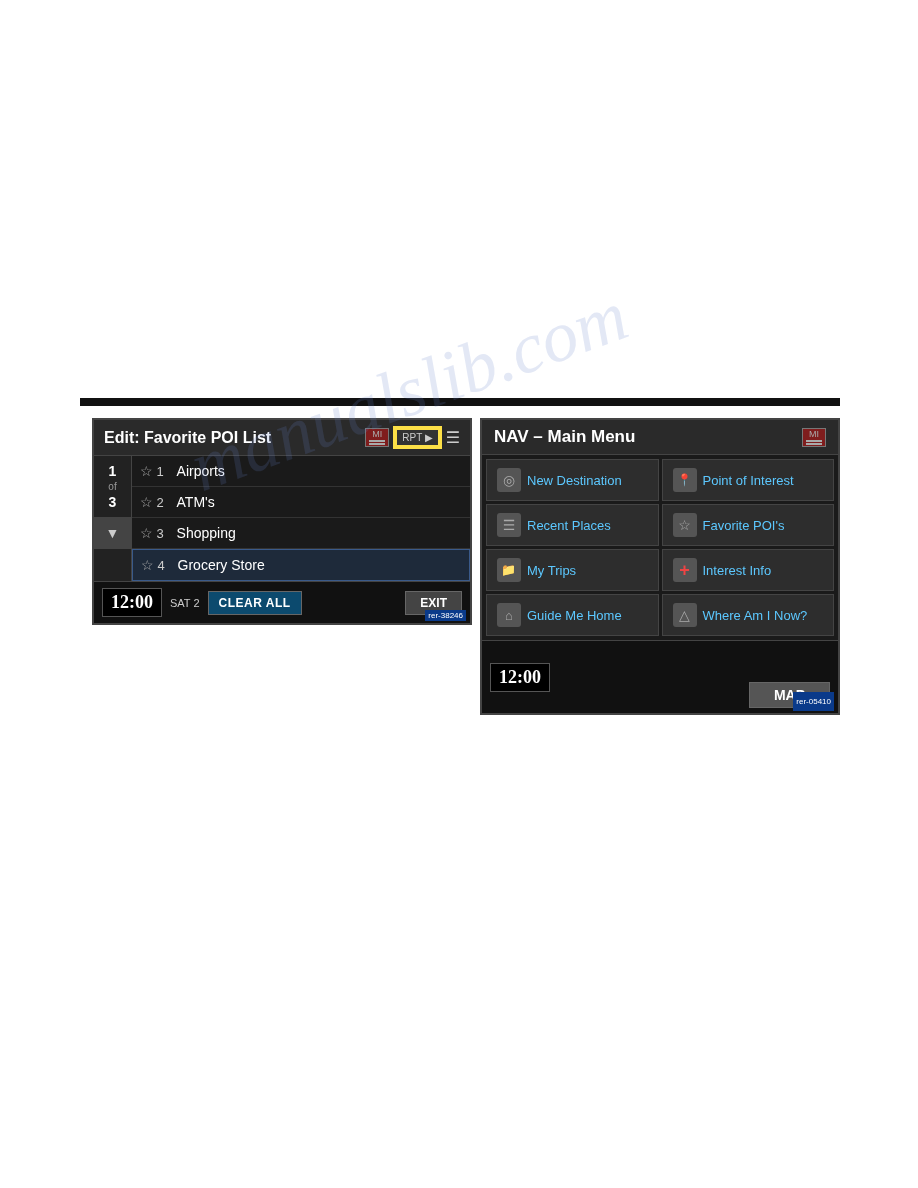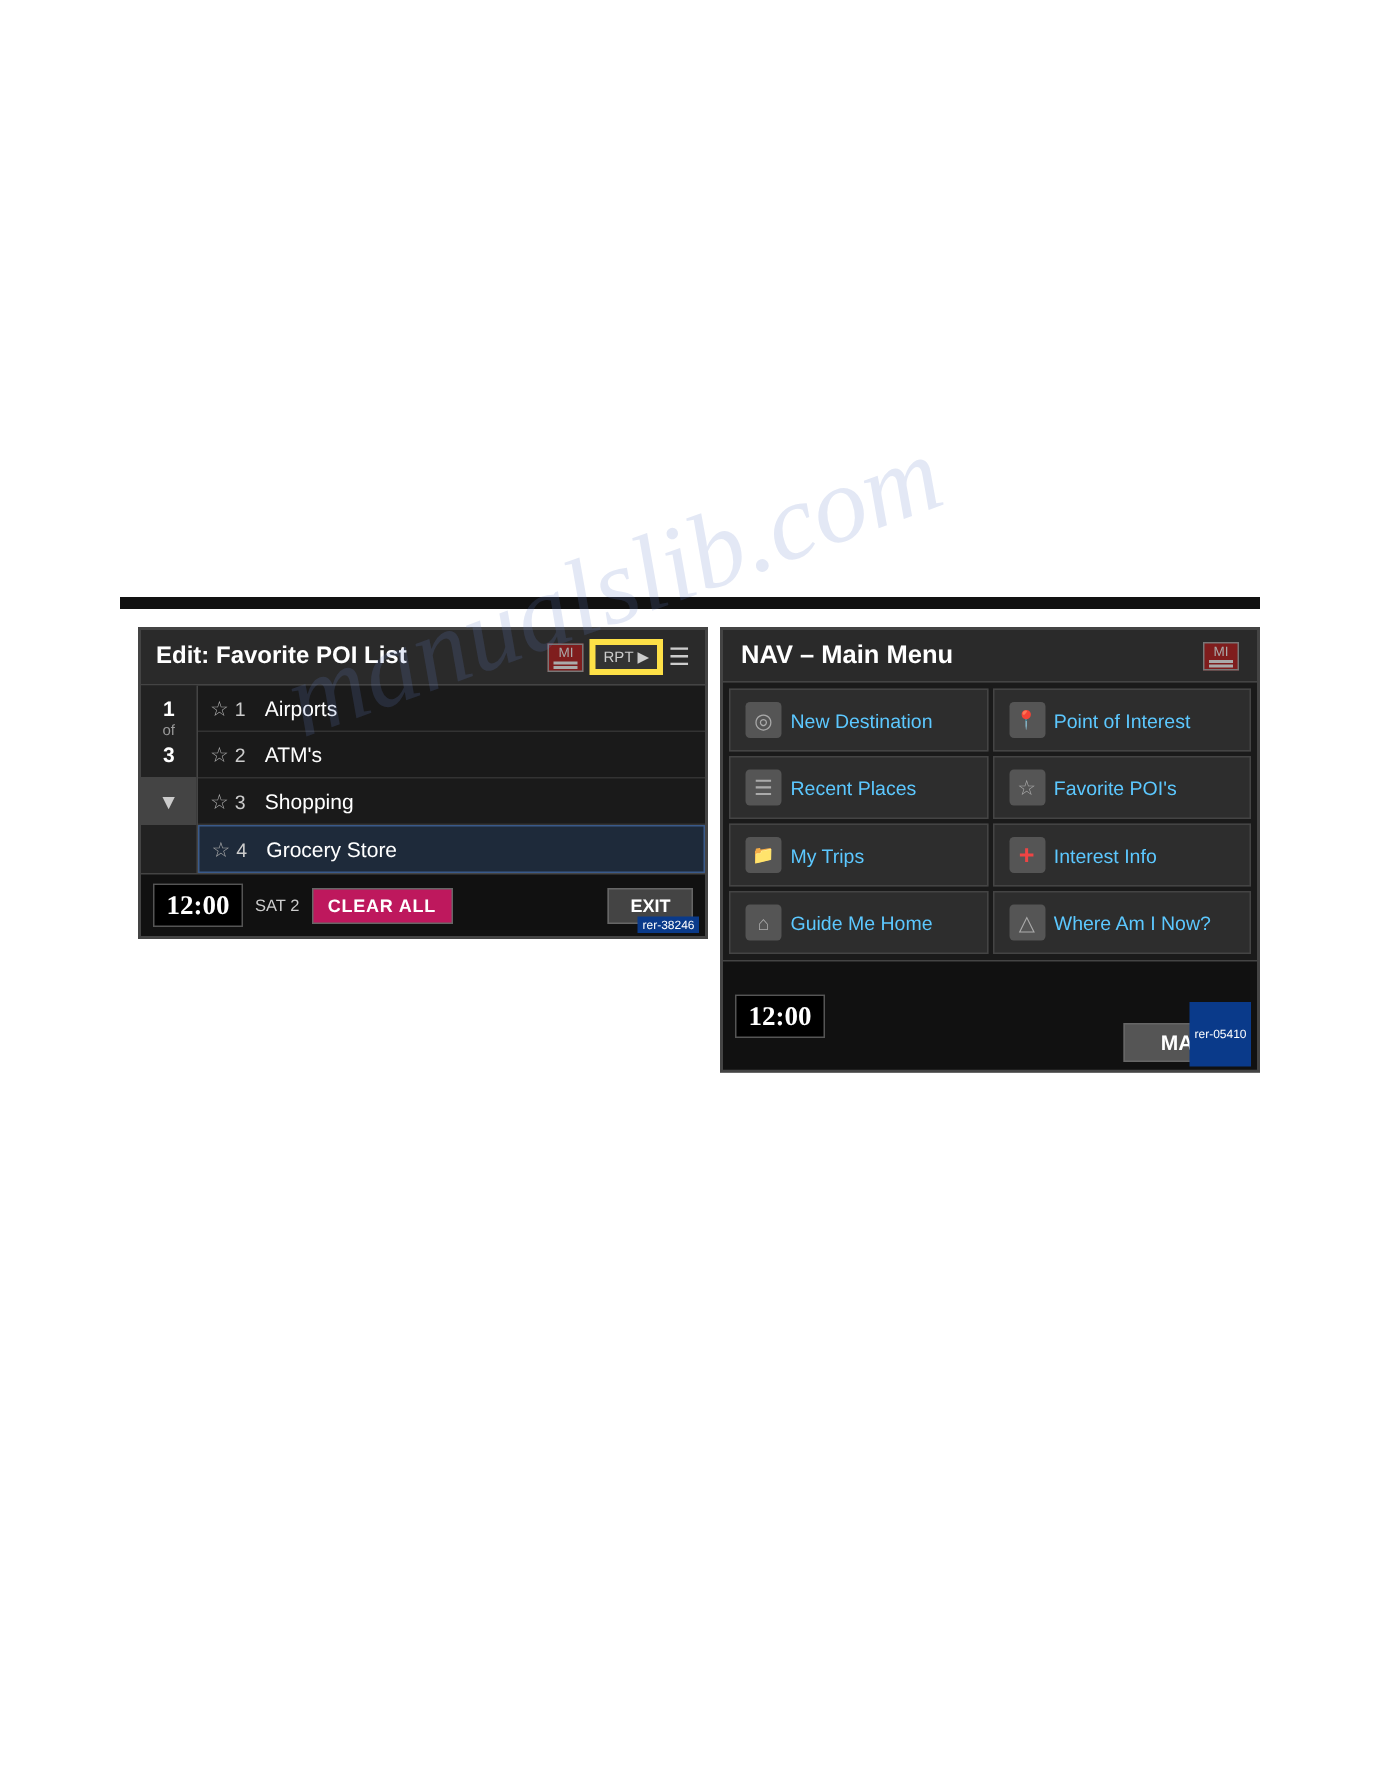--- a/index.html
+++ b/index.html
@@ -228,21 +228,21 @@
       min-width: 60px;
       text-align: center;
     }
 
     .date-display {
       color: #ccc;
       font-size: 11px;
     }
 
     .clear-all-btn {
-      background: #be185d;
+      background: #0c4a6e;
       color: #fff;
       font-size: 12px;
       font-weight: bold;
       padding: 4px 10px;
       border: 1px solid #666;
       cursor: pointer;
       letter-spacing: 0.5px;
     }
 
     .exit-btn {
@@ -357,21 +357,21 @@
       margin-top: 36px;
     }
 
     .right-ref-tag {
       position: absolute;
       bottom: 2px;
       right: 4px;
       background: #0a3a8a;
       color: #fff;
       font-size: 8px;
-      padding: 17px 3px;
+      padding: 5px 3px;
     }
   </style>
 </head>
 <body>
 
 <div class="watermark">manualslib.com</div>
 
 <div class="divider-bar"></div>
 
 <div class="left-panel" style="position:absolute;top:418px;left:92px;width:380px;">

